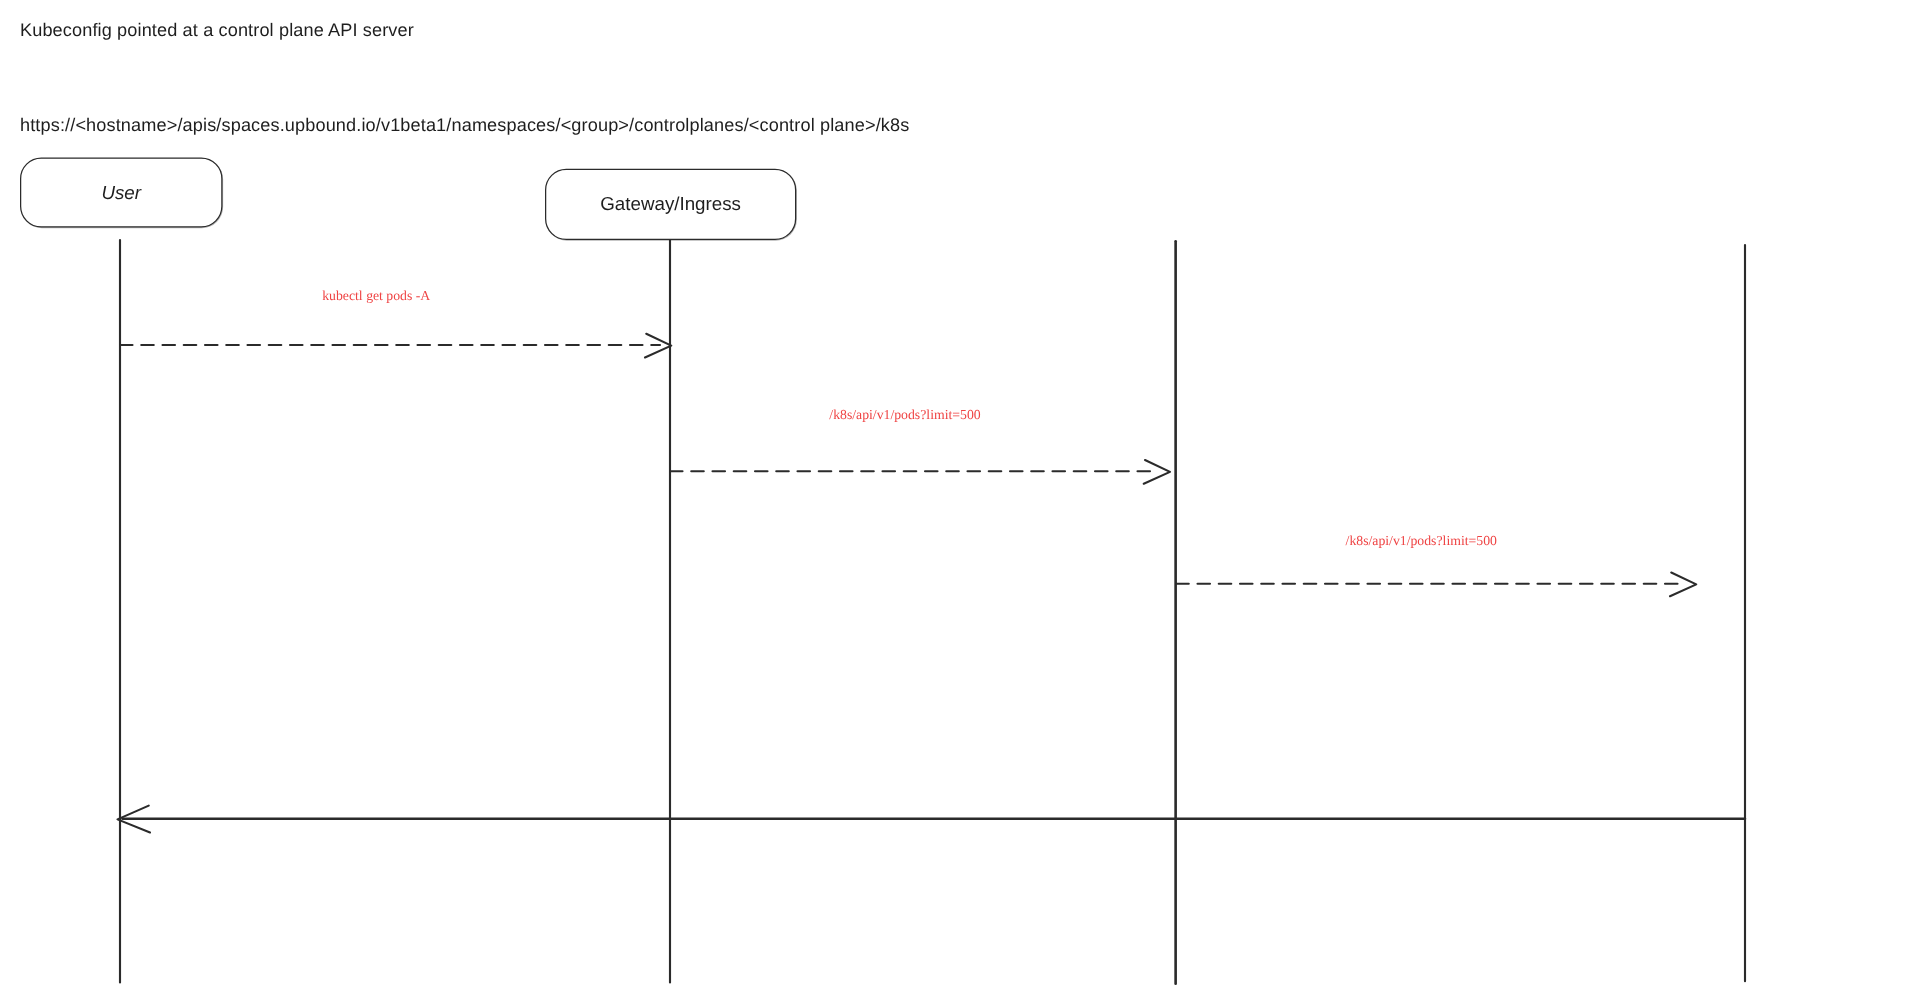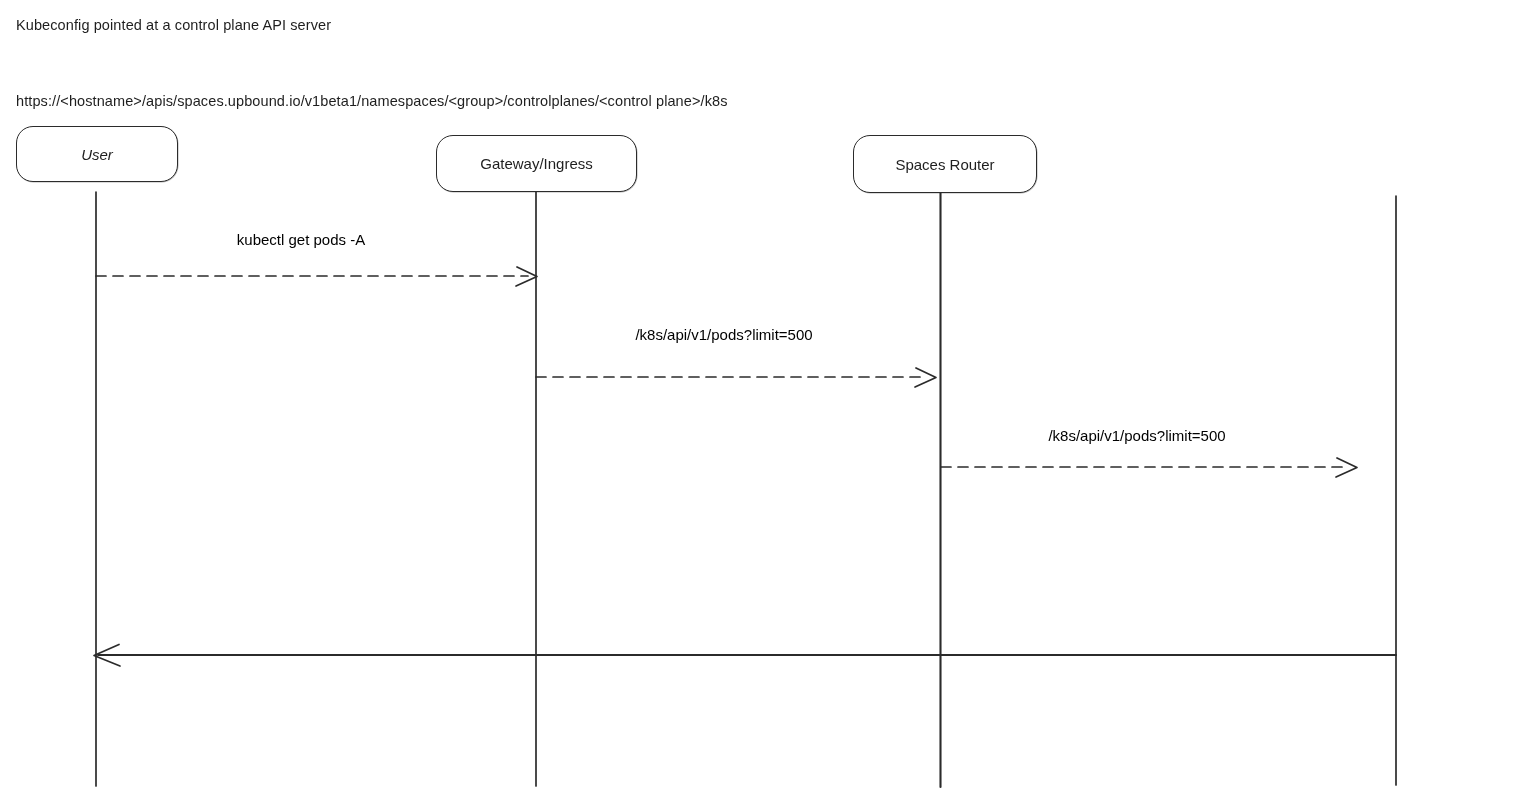--- a/index.html
+++ b/index.html
@@ -53,24 +53,25 @@
     z-index: 2;
   }
   .actor-box.user    { left: 16px;   top: 126px; width: 162px; height: 56px; font-style: italic; }
   .actor-box.gateway { left: 436px;  top: 135px; width: 201px; height: 57px; }
   .actor-box.spaces  { left: 853px;  top: 135px; width: 184px; height: 58px; }
   .actor-box.control { left: 1294px; top: 115px; width: 223px; height: 81px; }
 
   .msg-label {
     position: absolute;
     transform: translateX(-50%);
-    font-size: 15px;
+    font-size: 11px;
     white-space: nowrap;
-    color: #000000;
+    color: #ef4444;
     z-index: 2;
+    font-family: Liberation Serif, serif;
   }
   .msg-label.m1 { left: 301px;  top: 231px; }
   .msg-label.m2 { left: 724px;  top: 326px; }
   .msg-label.m3 { left: 1137px; top: 427px; }
 </style>
 </head>
 <body>
 
 <div class="canvas">
 
@@ -98,22 +99,19 @@
   </svg>
 
   <div class="actor-box user">
     <span>User</span>
   </div>
 
   <div class="actor-box gateway">
     <span>Gateway/Ingress</span>
   </div>
 
-  <div class="actor-box spaces">
-    <span>Spaces Router</span>
-  </div>
 
 
   <div class="msg-label m1">kubectl get pods -A</div>
   <div class="msg-label m2">/k8s/api/v1/pods?limit=500</div>
   <div class="msg-label m3">/k8s/api/v1/pods?limit=500</div>
 
 </div>
 
 </body></html>

